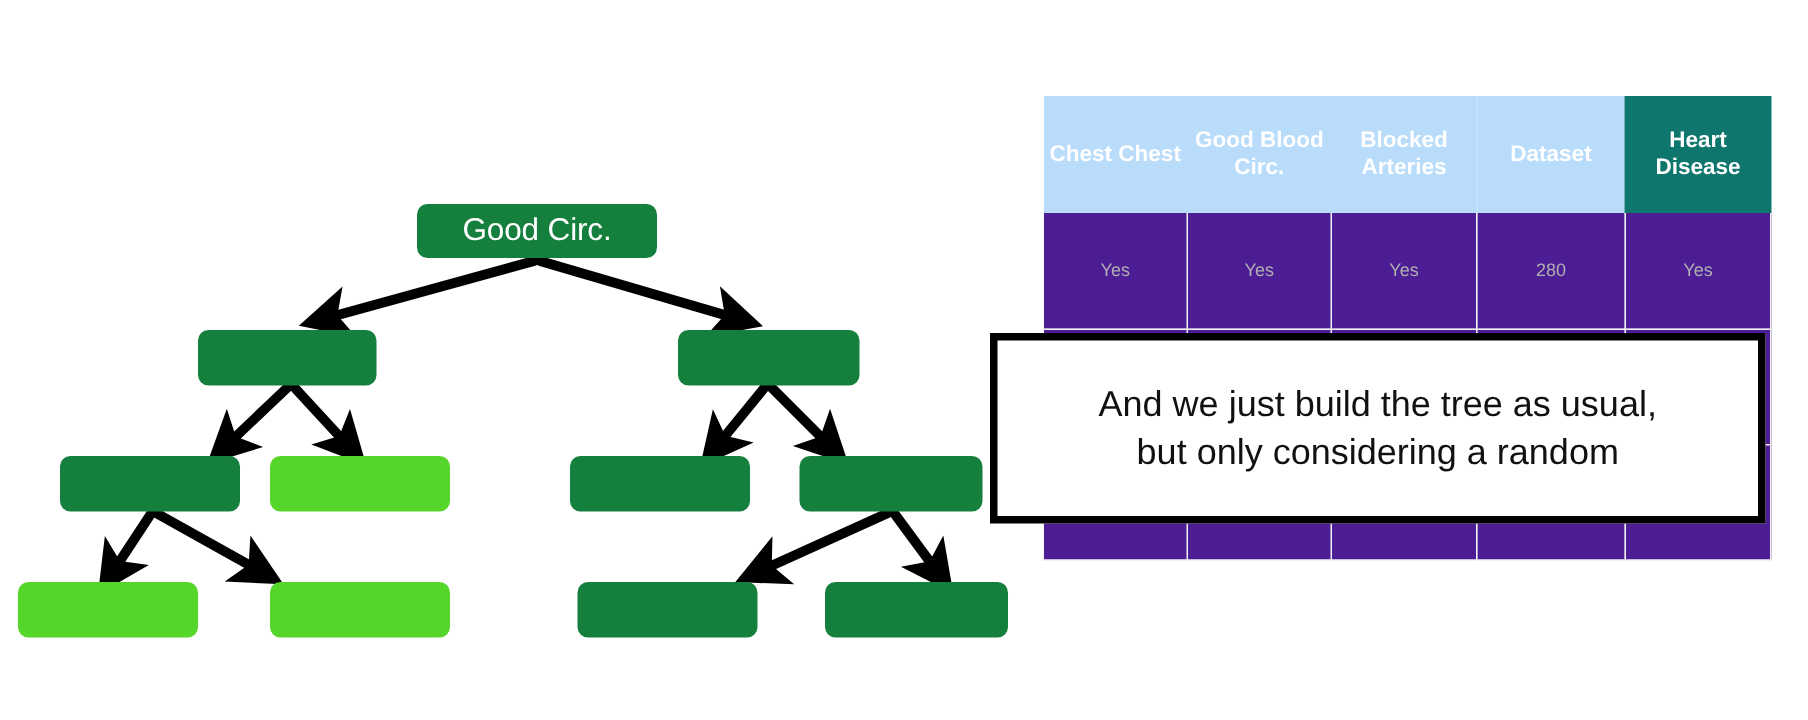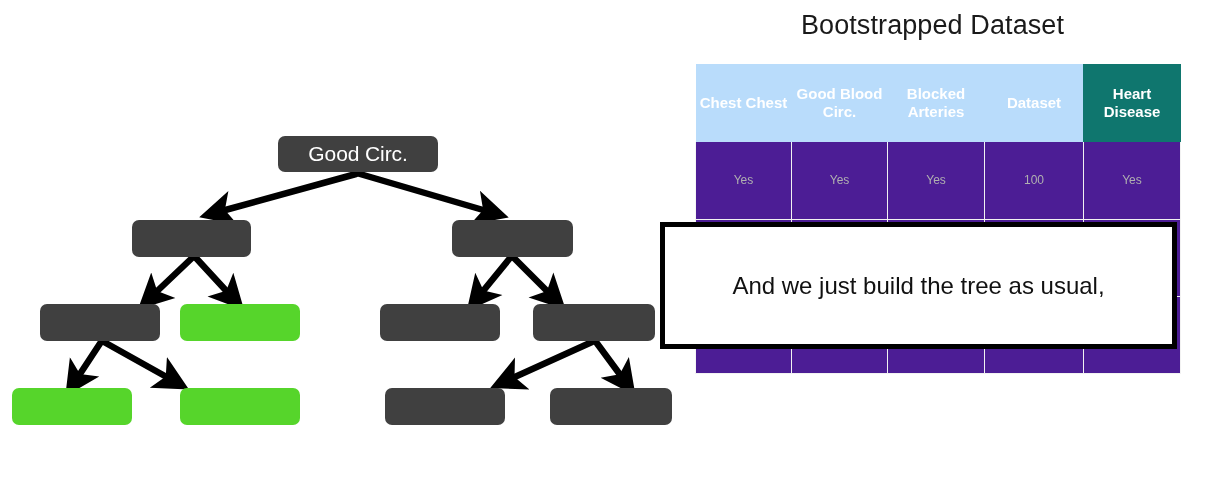--- a/index.html
+++ b/index.html
@@ -28,21 +28,21 @@
     width: 680px; height: 480px;
   }
   .tree-node {
     position: absolute;
     border-radius: 7px;
     display: flex;
     align-items: center;
     justify-content: center;
     z-index: 3;
   }
-  .tree-node.blue { background: #404040; }
+  .tree-node.blue { background: #15803d; }
   .tree-node.green { background: #56d52b; }
   .node-label {
     color: #ffffff;
     font-size: 21px;
     font-family: "Liberation Sans", sans-serif;
     letter-spacing: -0.1px;
     white-space: nowrap;
   }
 
   
@@ -163,21 +163,20 @@
     <div class="tree-node blue" style="left:380px; top:304px; width:120px; height:37px;"></div>
     <div class="tree-node blue" style="left:533px; top:304px; width:122px; height:37px;"></div>
 
     <div class="tree-node green" style="left:12px; top:388px; width:120px; height:37px;"></div>
     <div class="tree-node green" style="left:180px; top:388px; width:120px; height:37px;"></div>
     <div class="tree-node blue" style="left:385px; top:388px; width:120px; height:37px;"></div>
     <div class="tree-node blue" style="left:550px; top:388px; width:122px; height:37px;"></div>
   </div>
 
   <div id="dataset-panel">
-    <div id="dataset-title">Bootstrapped Dataset</div>
 
     <table id="data-table">
       <colgroup>
         <col style="width:19.8%">
           <col style="width:19.8%">
           <col style="width:20.0%">
         <col style="width:20.4%">
           <col style="width:20.0%">
       </colgroup>
       <thead>
@@ -187,21 +186,21 @@
           <th>Blocked Arteries</th>
           <th>Dataset</th>
           <th class="heart">Heart Disease</th>
         </tr>
       </thead>
       <tbody>
         <tr>
           <td>Yes</td>
           <td>Yes</td>
           <td>Yes</td>
-          <td>100</td>
+          <td>280</td>
           <td>Yes</td>
         </tr>
         <tr class="row-hidden">
           <td>Yes</td>
           <td>No</td>
           <td>Yes</td>
           <td>167</td>
           <td>Yes</td>
         </tr>
         <tr>
@@ -210,15 +209,16 @@
           <td>Yes</td>
           <td>167</td>
           <td>Yes</td>
         </tr>
       </tbody>
     </table>
   </div>
 
   <div id="callout">
     <div class="callout-line">And we just build the tree as usual,</div>
+    <div class="callout-line">but only considering a random</div>
   </div>
 
 </div>
 
 </body></html>

